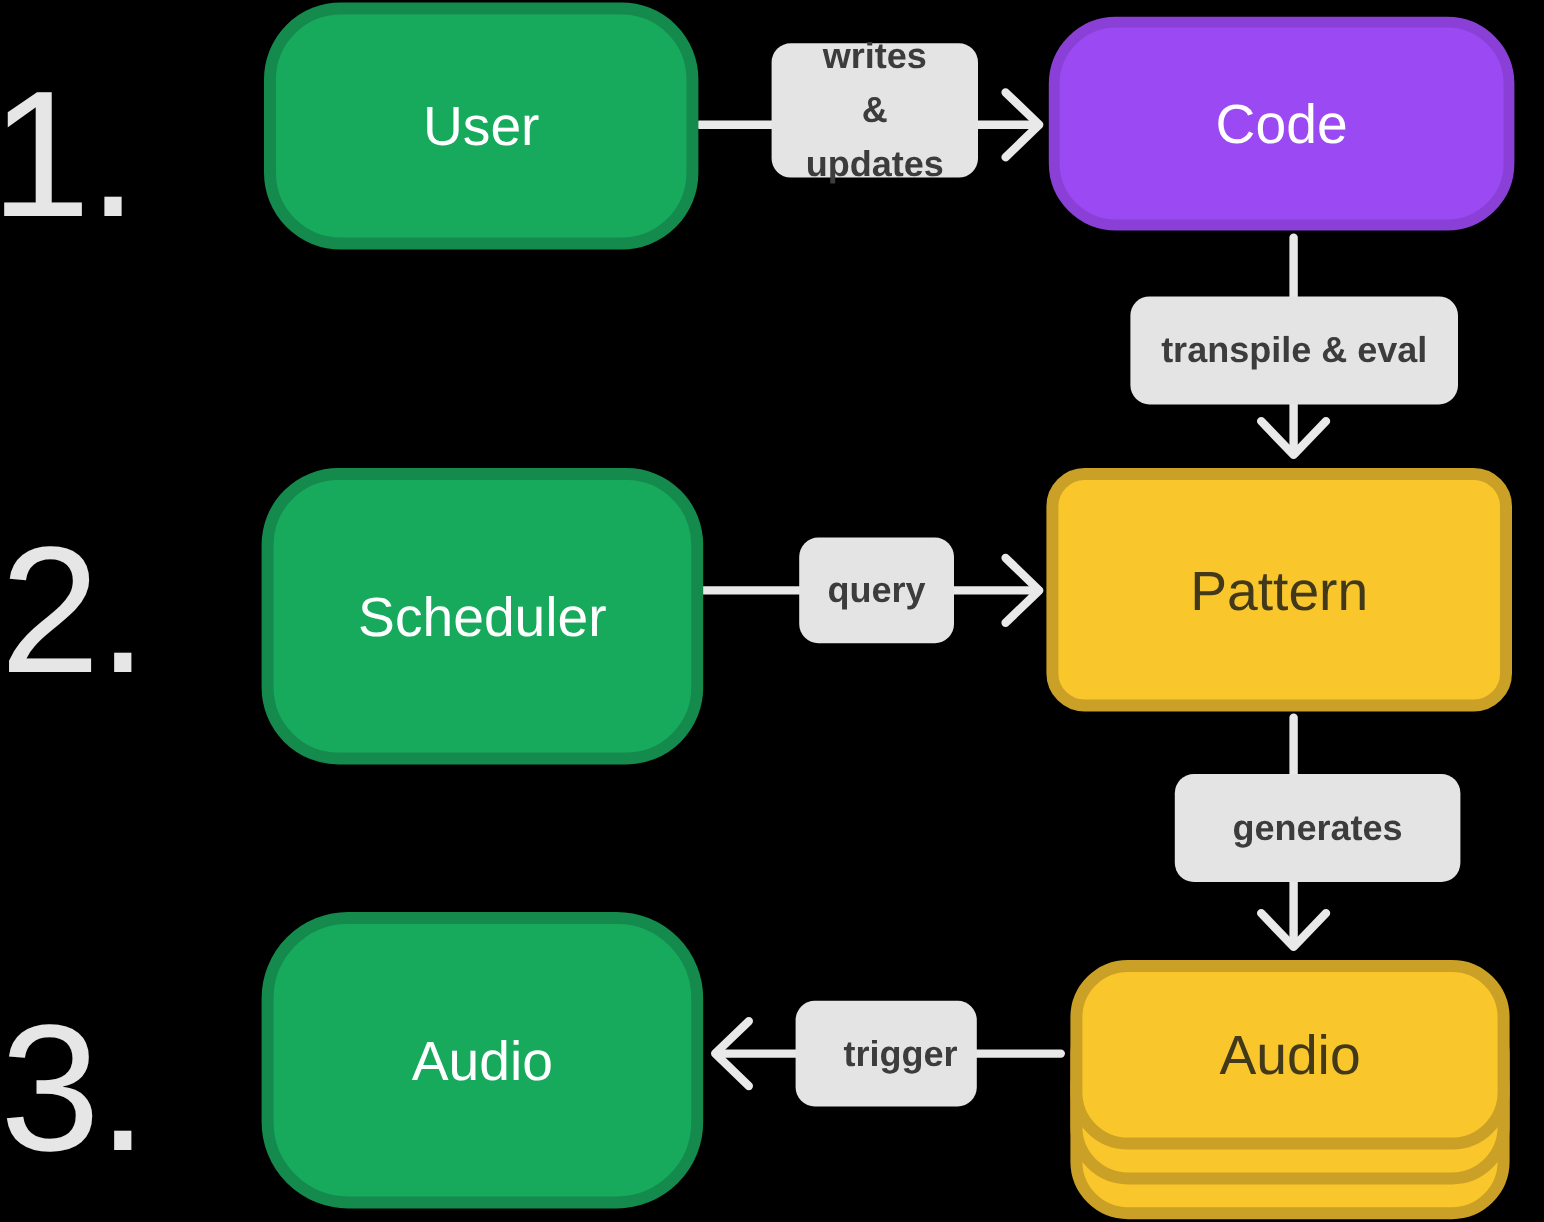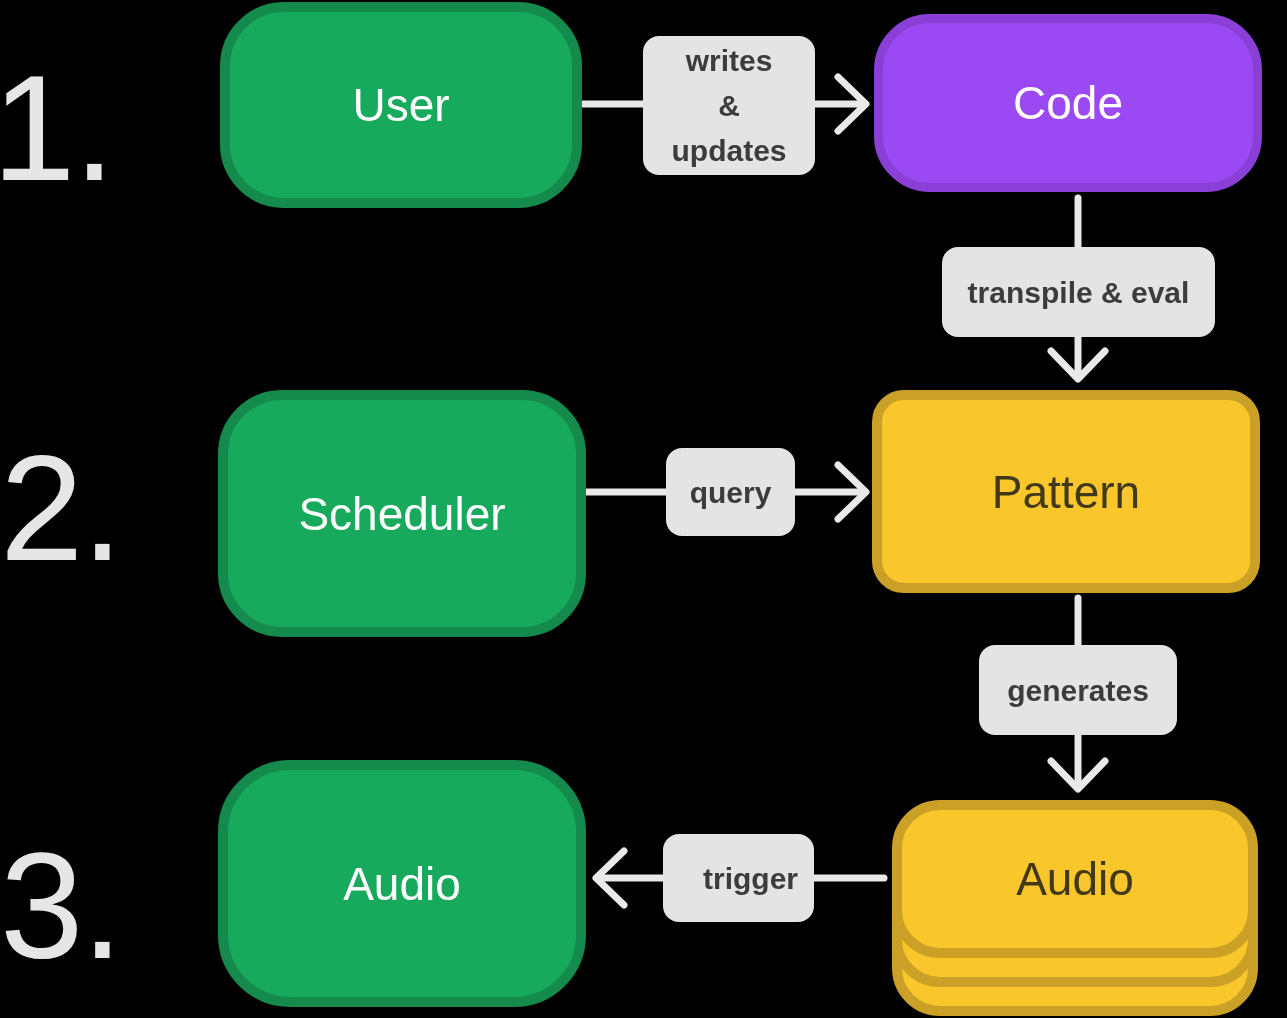--- a/index.html
+++ b/index.html
@@ -135,23 +135,23 @@
   <div class="node green" style="left:218px; top:760px; width:368px; height:247px; border-radius:72px;">
     <span>Audio</span>
   </div>
 
   <div class="stack-card" style="left:892px; top:858px; width:366px; height:158px; z-index:1;"></div>
   <div class="stack-card" style="left:892px; top:829px; width:366px; height:158px; z-index:1;"></div>
   <div class="node yellow" style="left:892px; top:800px; width:366px; height:158px; border-radius:48px;">
     <span>Audio</span>
   </div>
 
-  <div class="edge-label" style="left:643px; top:36px; width:172px; height:139px; padding:0 34px;">writes &amp; updates</div>
+  <div class="edge-label" style="left:643px; top:36px; width:172px; height:112px; padding:0 34px;">writes &amp; updates</div>
 
   <div class="edge-label" style="left:942px; top:247px; width:273px; height:90px;">transpile &amp; eval</div>
 
   <div class="edge-label" style="left:666px; top:448px; width:129px; height:88px;text-align:right;">query</div>
 
-  <div class="edge-label" style="left:979px; top:645px; width:198px; height:90px;">generates</div>
+  <div class="edge-label" style="left:979px; top:645px; width:238px; height:90px;">generates</div>
 
   <div class="edge-label" style="left:663px; top:834px; width:151px; height:88px;padding-left:24px;">trigger</div>
 
 </div>
 
 </body></html>

